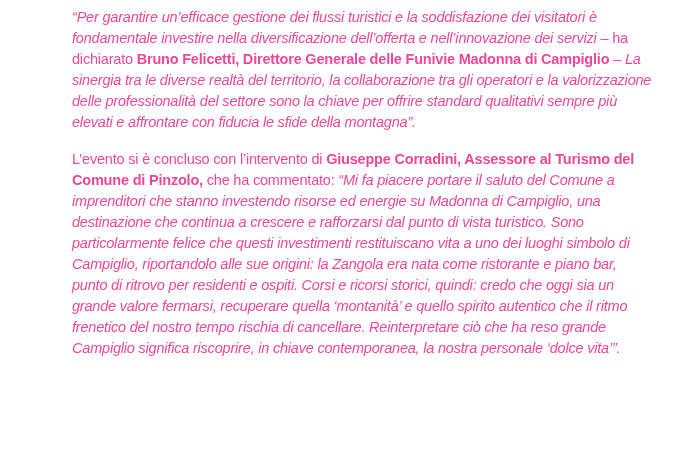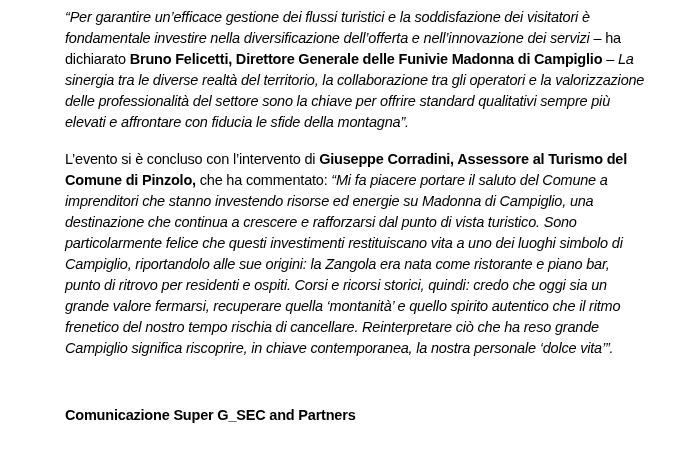--- a/index.html
+++ b/index.html
@@ -9,24 +9,24 @@
   }
   body {
     width: 681px;
     height: 463px;
     overflow: hidden;
     position: relative;
     font-family: "Liberation Sans", sans-serif;
   }
   .article {
     position: absolute;
-    left: 65px;
+    left: 72px;
     top: 7px;
     width: 580px;
-    color: #000000;
+    color: #ec4899;
     font-size: 14.5px;
     line-height: 21px;
     letter-spacing: -0.2px;
     text-align: left;
   }
   .para {
     margin: 0 0 16px 0;
   }
   .para.footer-gap {
     margin-top: 46px;
@@ -44,14 +44,13 @@
     font-style: normal;
     font-weight: 400;
   }
 </style>
 </head>
 <body>
 
 <div class="article">
   <p class="para"><span class="run-italic">“Per garantire un’efficace gestione dei flussi turistici e la soddisfazione dei visitatori è fondamentale investire nella diversificazione dell’offerta e nell’innovazione dei servizi –</span><span class="run-regular"> ha dichiarato </span><span class="run-bold">Bruno Felicetti, Direttore Generale delle Funivie Madonna di Campiglio</span><span class="run-regular"> – </span><span class="run-italic">La sinergia tra le diverse realtà del territorio, la collaborazione tra gli operatori e la valorizzazione delle professionalità del settore sono la chiave per offrire standard qualitativi sempre più elevati e affrontare con fiducia le sfide della montagna”.</span></p>
   <p class="para"><span class="run-regular">L’evento si è concluso con l’intervento di </span><span class="run-bold">Giuseppe Corradini, Assessore al Turismo del Comune di Pinzolo,</span><span class="run-regular"> che ha commentato: </span><span class="run-italic">“Mi fa piacere portare il saluto del Comune a imprenditori che stanno investendo risorse ed energie su Madonna di Campiglio, una destinazione che continua a crescere e rafforzarsi dal punto di vista turistico. Sono particolarmente felice che questi investimenti restituiscano vita a uno dei luoghi simbolo di Campiglio, riportandolo alle sue origini: la Zangola era nata come ristorante e piano bar, punto di ritrovo per residenti e ospiti. Corsi e ricorsi storici, quindi: credo che oggi sia un grande valore fermarsi, recuperare quella ‘montanità’ e quello spirito autentico che il ritmo frenetico del nostro tempo rischia di cancellare. Reinterpretare ciò che ha reso grande Campiglio significa riscoprire, in chiave contemporanea, la nostra personale ‘dolce vita’”.</span></p>
-  <p class="para footer-gap"><span class="run-bold">Comunicazione Super G_SEC and Partners</span></p>
 </div>
 
 </body></html>

